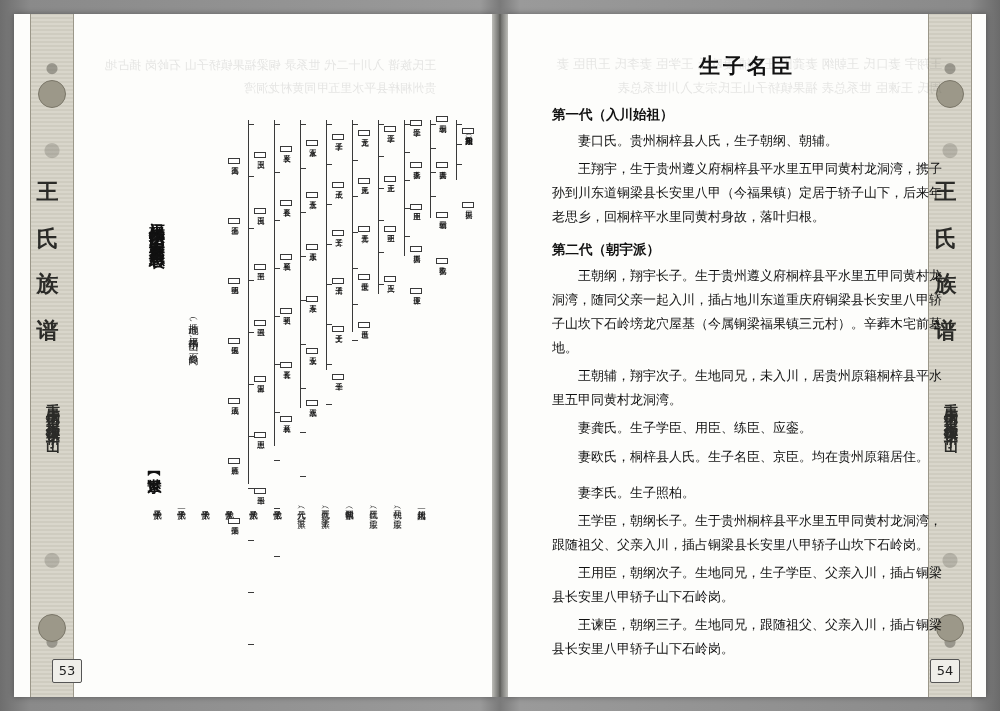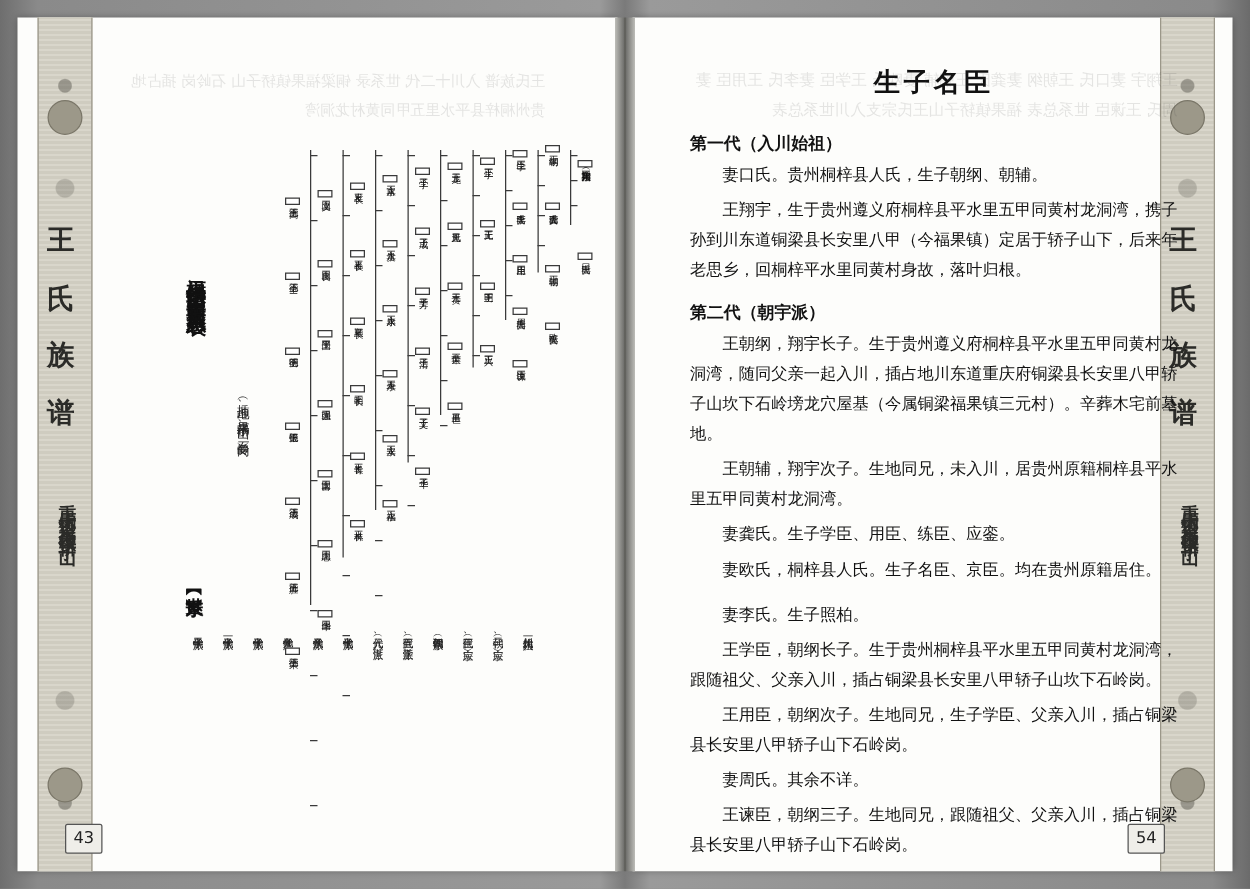--- a/index.html
+++ b/index.html
@@ -61,21 +61,21 @@
     width:26px;height:26px;border-radius:50%;
     background:#9c9889;border:1px solid #7a7668;
   }
   
   .pagenum{
     position:absolute;bottom:28px;width:28px;height:22px;line-height:22px;
     text-align:center;font-size:13px;color:#222;
     border:1px solid #555;background:#efeee9;border-radius:2px;
   }
   .pagenum-left{left:52px;}
-  .pagenum-right{right:68px;}
+  .pagenum-right{right:40px;}
 
   
   .rp{
     position:absolute;left:552px;top:52px;width:390px;height:600px;
     color:#111;
   }
   .rp h1{
     margin:0 0 26px 0;text-align:center;font-size:21px;font-weight:bold;
     letter-spacing:3px;
   }
@@ -321,22 +321,21 @@
           <div class="ghead">第二代（朝宇派）</div>
           <p>王朝纲，翔宇长子。生于贵州遵义府桐梓县平水里五甲同黄村龙洞湾，随同父亲一起入川，插占地川东道重庆府铜梁县长安里八甲轿子山坎下石岭塝龙穴屋基（今属铜梁福果镇三元村）。辛葬木宅前墓地。</p>
           <p>王朝辅，翔宇次子。生地同兄，未入川，居贵州原籍桐梓县平水里五甲同黄村龙洞湾。</p>
           <p>妻龚氏。生子学臣、用臣、练臣、应銮。</p>
           <p>妻欧氏，桐梓县人氏。生子名臣、京臣。均在贵州原籍居住。</p>
         </div>
         <div class="gen">
           <p>妻李氏。生子照柏。</p>
           <p>王学臣，朝纲长子。生于贵州桐梓县平水里五甲同黄村龙洞湾，跟随祖父、父亲入川，插占铜梁县长安里八甲轿子山坎下石岭岗。</p>
           <p>王用臣，朝纲次子。生地同兄，生子学臣、父亲入川，插占铜梁县长安里八甲轿子山下石岭岗。</p>
-          <p>妻周氏。其余不详。</p>
           <p>王谏臣，朝纲三子。生地同兄，跟随祖父、父亲入川，插占铜梁县长安里八甲轿子山下石岭岗。</p>
         </div>
       </div>
   </div>
 
-  <div class="pagenum pagenum-left">43</div>
+  <div class="pagenum pagenum-left">53</div>
   <div class="pagenum pagenum-right">54</div>
 
 </div>
 
 </body></html>

